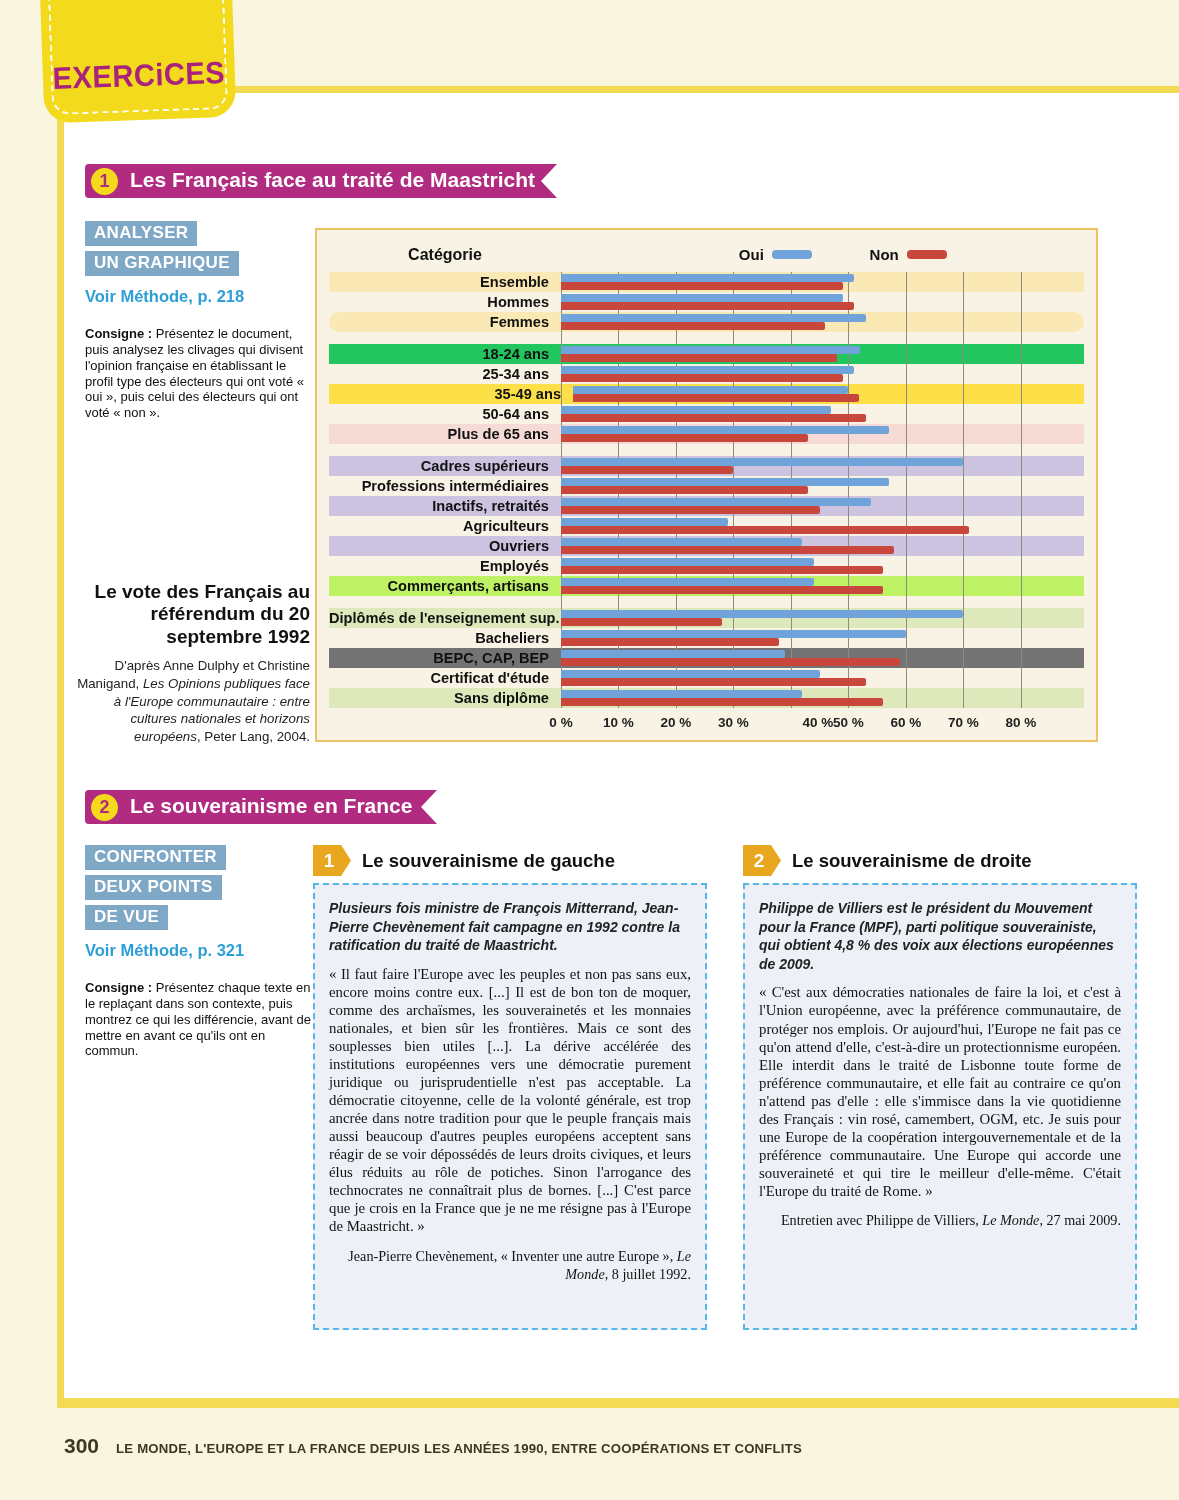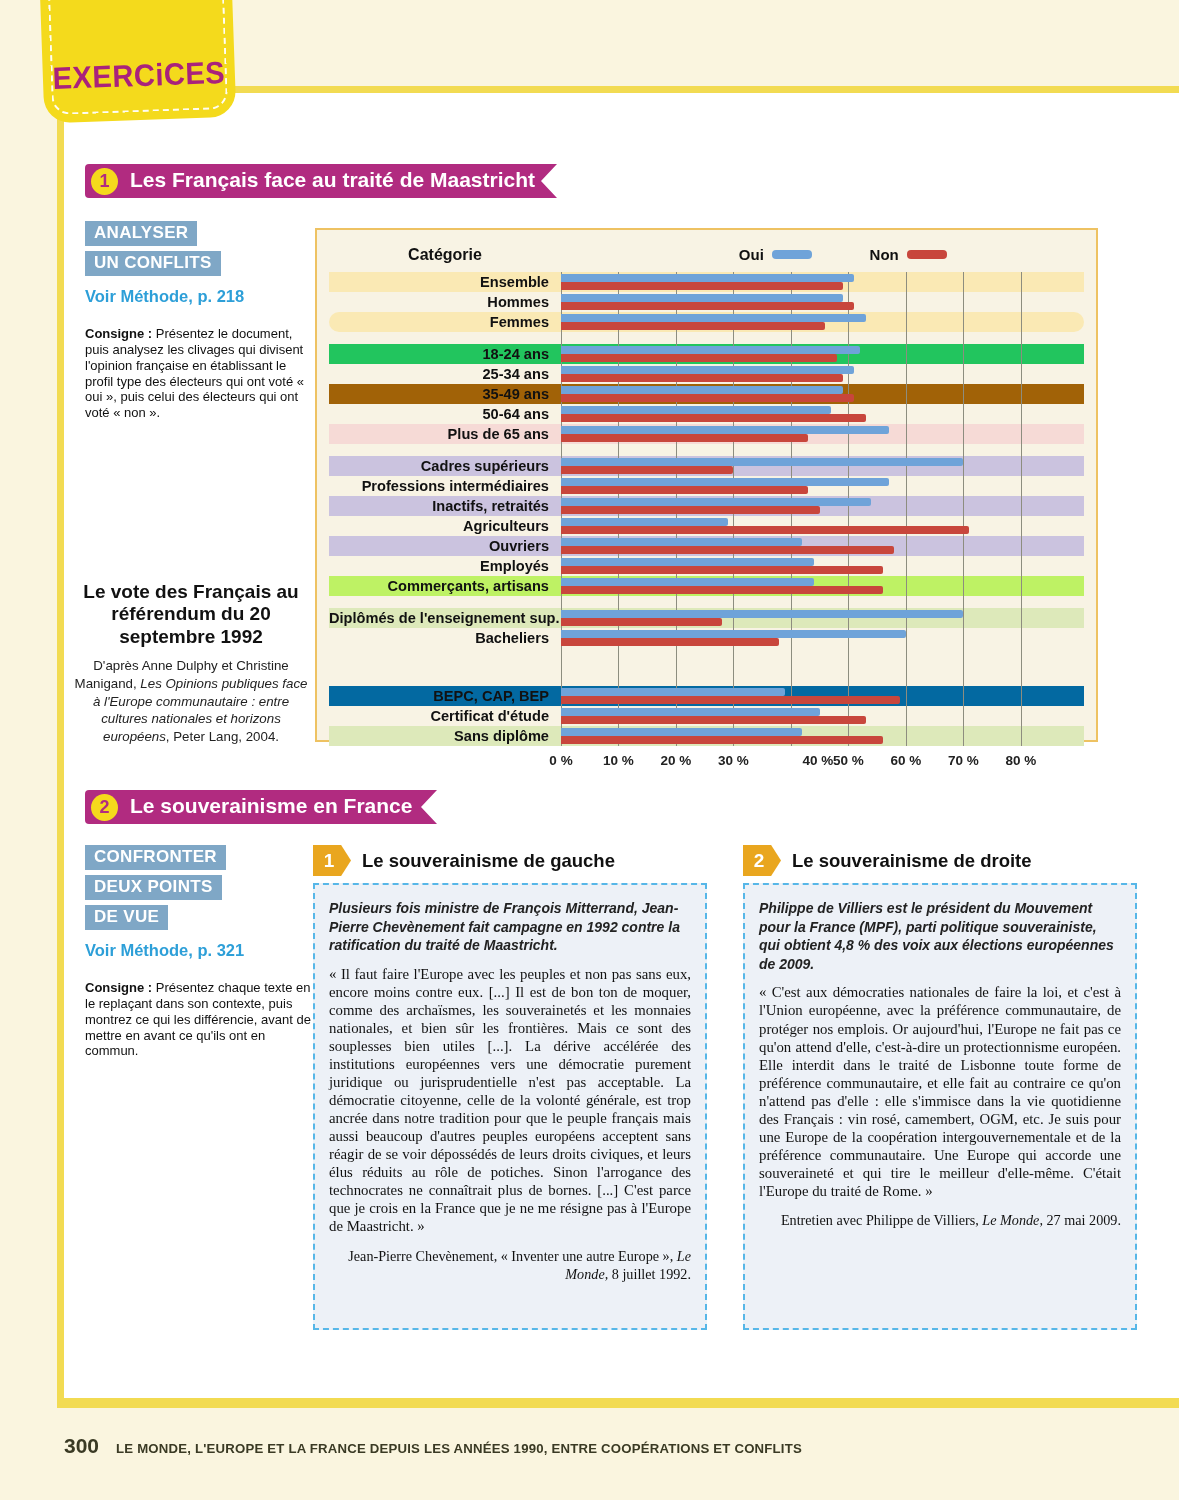--- a/index.html
+++ b/index.html
@@ -32,21 +32,21 @@
   
   .side{position:absolute;width:226px;}
   .side1{left:21px;top:128px;}
   .side2{left:21px;top:752px;}
   .mbadge{display:table;background:#7FA7C6;color:#fff;font-weight:700;font-size:17px;
        padding:2px 9px 3px;margin-bottom:5px;letter-spacing:.3px;}
   .mlink{color:#2D9FD8;font-weight:700;font-size:16.5px;margin:11px 0 0;}
   .consigne{font-size:13px;line-height:1.22;color:#111;margin:20px 0 0;}
   .consigne b{font-weight:700;}
 
-  .caption{position:absolute;left:8px;top:488px;width:238px;text-align:center;}
+  .caption{position:absolute;left:8px;top:488px;width:238px;text-align:right;}
   .caption .ctitle{font-weight:700;font-size:19px;line-height:1.18;color:#111;}
   .caption .csrc{margin-top:9px;font-size:13.3px;line-height:1.33;color:#222;}
 
   
   .chart{position:absolute;left:251px;top:135px;width:783px;height:514px;background:#F8F3E4;
        border:2px solid #EEC262;box-sizing:border-box;padding:8px 12px;}
   .chead{display:flex;height:34px;align-items:center;}
   .chead .cath{width:232px;text-align:center;font-weight:700;font-size:16px;color:#111;}
   .chead .leg{flex:1;position:relative;height:100%;}
   .legitem{position:absolute;top:8px;display:flex;align-items:center;gap:8px;font-weight:700;font-size:15px;color:#111;}
@@ -96,21 +96,21 @@
 <div class="panel">
 
   <div class="banner banner1">
     <span class="num">1</span>
     <span class="btitle">Les Français face au traité de Maastricht</span>
   </div>
 
   <div class="side side1">
     <div>
         <div class="mbadge">ANALYSER</div>
-        <div class="mbadge">UN CONFLITS</div>
+        <div class="mbadge">UN GRAPHIQUE</div>
       </div>
     <div class="mlink">Voir Méthode, p. 218</div>
     <p class="consigne"><b>Consigne :</b> <span>Présentez le document, puis analysez les clivages qui divisent l'opinion française en établissant le profil type des électeurs qui ont voté « oui », puis celui des électeurs qui ont voté « non ».</span></p>
   </div>
 
   <div class="caption">
     <div class="ctitle">Le vote des Français au référendum du 20 septembre 1992</div>
     <div class="csrc"><span>D'après Anne Dulphy et Christine Manigand, </span><i>Les Opinions publiques face à l'Europe communautaire : entre cultures nationales et horizons européens</i><span>, Peter Lang, 2004.</span></div>
   </div>
 
@@ -169,21 +169,21 @@
             <div class="bar" style="width: 52.7473%; background: rgb(200, 70, 60);"></div>
           </div>
         </div>
         <div class="crow">
           <div class="clabel">25-34 ans</div>
           <div class="cbars">
             <div class="bar" style="width: 56.044%; background: rgb(111, 163, 217);"></div>
             <div class="bar" style="width: 53.8462%; background: rgb(200, 70, 60);"></div>
           </div>
         </div>
-        <div class="crow" style="background: #a16207;">
+        <div class="crow" style="background: #fde047; padding-left: 12px;">
           <div class="clabel">35-49 ans</div>
           <div class="cbars">
             <div class="bar" style="width: 53.8462%; background: rgb(111, 163, 217);"></div>
             <div class="bar" style="width: 56.044%; background: rgb(200, 70, 60);"></div>
           </div>
         </div>
         <div class="crow">
           <div class="clabel">50-64 ans</div>
           <div class="cbars">
             <div class="bar" style="width: 51.6484%; background: rgb(111, 163, 217);"></div>
@@ -255,21 +255,21 @@
             <div class="bar" style="width: 30.7692%; background: rgb(200, 70, 60);"></div>
           </div>
         </div>
         <div class="crow">
           <div class="clabel">Bacheliers</div>
           <div class="cbars">
             <div class="bar" style="width: 65.9341%; background: rgb(111, 163, 217);"></div>
             <div class="bar" style="width: 41.7582%; background: rgb(200, 70, 60);"></div>
           </div>
         </div>
-        <div class="crow" style="background: #0369a1; margin-top: 38px;">
+        <div class="crow" style="background: #737373;">
           <div class="clabel">BEPC, CAP, BEP</div>
           <div class="cbars">
             <div class="bar" style="width: 42.8571%; background: rgb(111, 163, 217);"></div>
             <div class="bar" style="width: 64.8352%; background: rgb(200, 70, 60);"></div>
           </div>
         </div>
         <div class="crow">
           <div class="clabel">Certificat d'étude</div>
           <div class="cbars">
             <div class="bar" style="width: 49.4505%; background: rgb(111, 163, 217);"></div>

